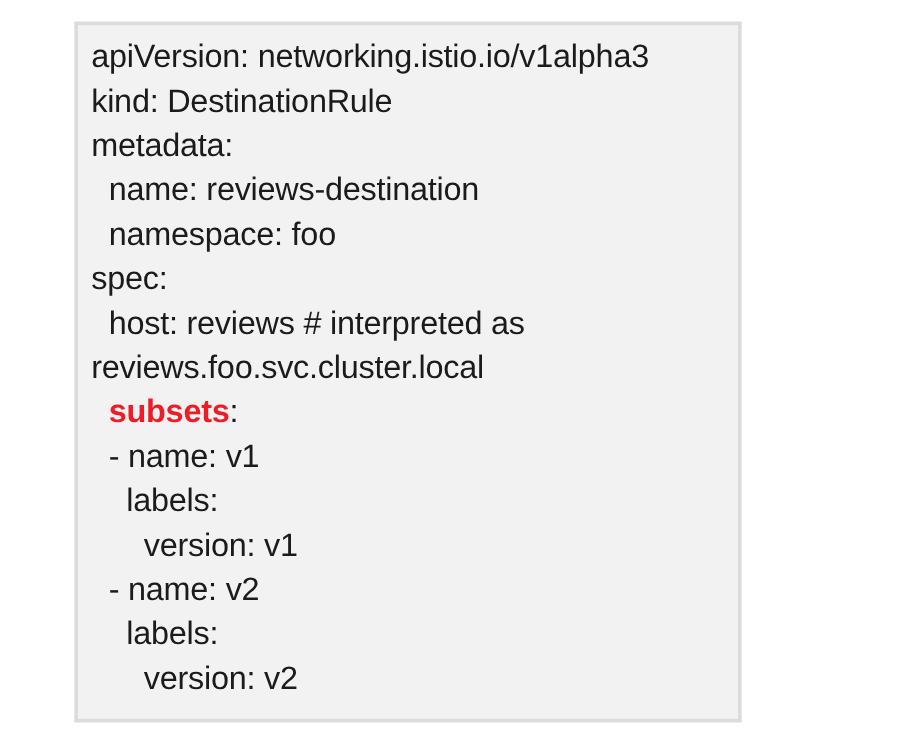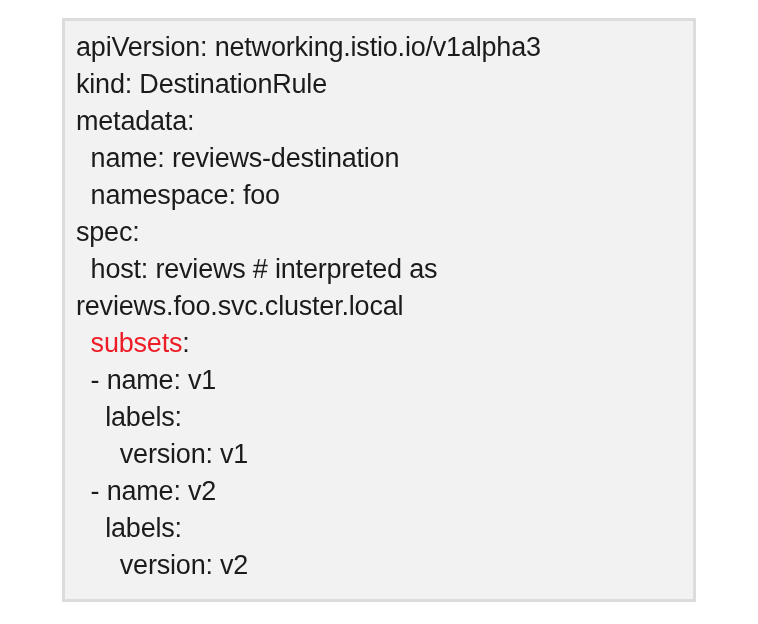--- a/index.html
+++ b/index.html
@@ -14,38 +14,38 @@
     width: 758px;
     height: 624px;
     background: var(--page-bg);
     overflow: hidden;
     font-family: "Liberation Sans", sans-serif;
   }
   .snippet-box {
     position: absolute;
     left: 62px;
     top: 18px;
-    width: 634px;
+    width: 556px;
     height: 584px;
     background: var(--box-bg);
     border: 3px solid var(--box-border);
   }
   .code {
     position: absolute;
     left: 11px;
     top: 8px;
     right: 6px;
     font-family: "Liberation Sans", sans-serif;
     font-size: 27px;
     line-height: 37px;
     color: var(--text);
     white-space: pre;
     letter-spacing: -0.2px;
   }
   .code-line { white-space: pre; }
-  .code-segment-highlight { color: var(--highlight); }
+  .code-segment-highlight { color: var(--highlight); font-weight: bold; }
 </style>
 </head>
 <body>
 
 <div class="snippet-box">
   <div class="code"><div class="code-line"><span class="code-segment">apiVersion: networking.istio.io/v1alpha3</span></div><div class="code-line"><span class="code-segment">kind: DestinationRule</span></div><div class="code-line"><span class="code-segment">metadata:</span></div><div class="code-line"><span class="code-segment">  name: reviews-destination</span></div><div class="code-line"><span class="code-segment">  namespace: foo</span></div><div class="code-line"><span class="code-segment">spec:</span></div><div class="code-line"><span class="code-segment">  host: reviews # interpreted as</span></div><div class="code-line"><span class="code-segment">reviews.foo.svc.cluster.local</span></div><div class="code-line"><span class="code-segment">  </span><span class="code-segment-highlight">subsets</span><span class="code-segment">:</span></div><div class="code-line"><span class="code-segment">  - name: v1</span></div><div class="code-line"><span class="code-segment">    labels:</span></div><div class="code-line"><span class="code-segment">      version: v1</span></div><div class="code-line"><span class="code-segment">  - name: v2</span></div><div class="code-line"><span class="code-segment">    labels:</span></div><div class="code-line"><span class="code-segment">      version: v2</span></div></div>
 </div>
 
 </body></html>

